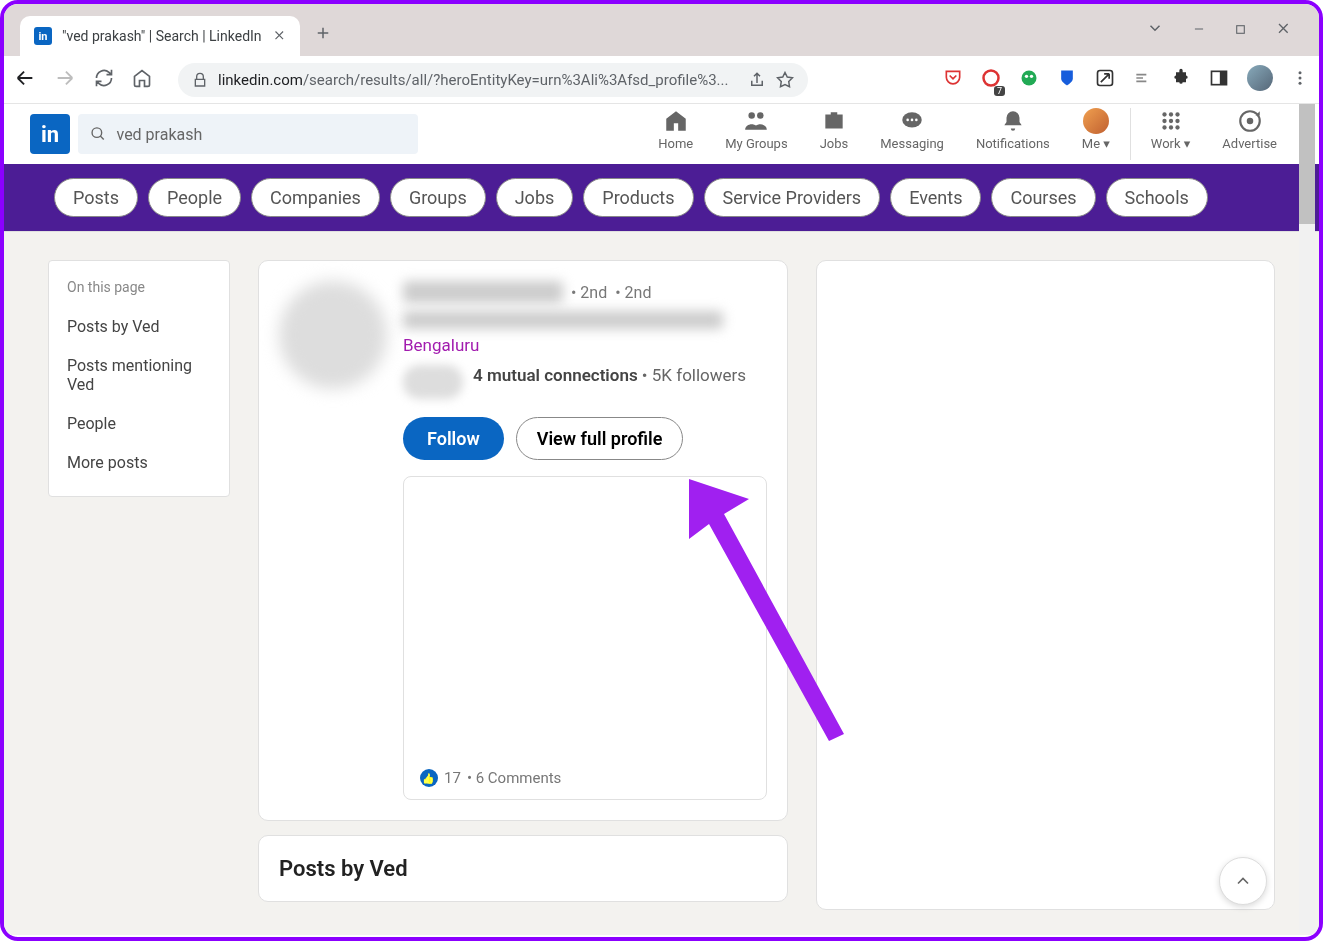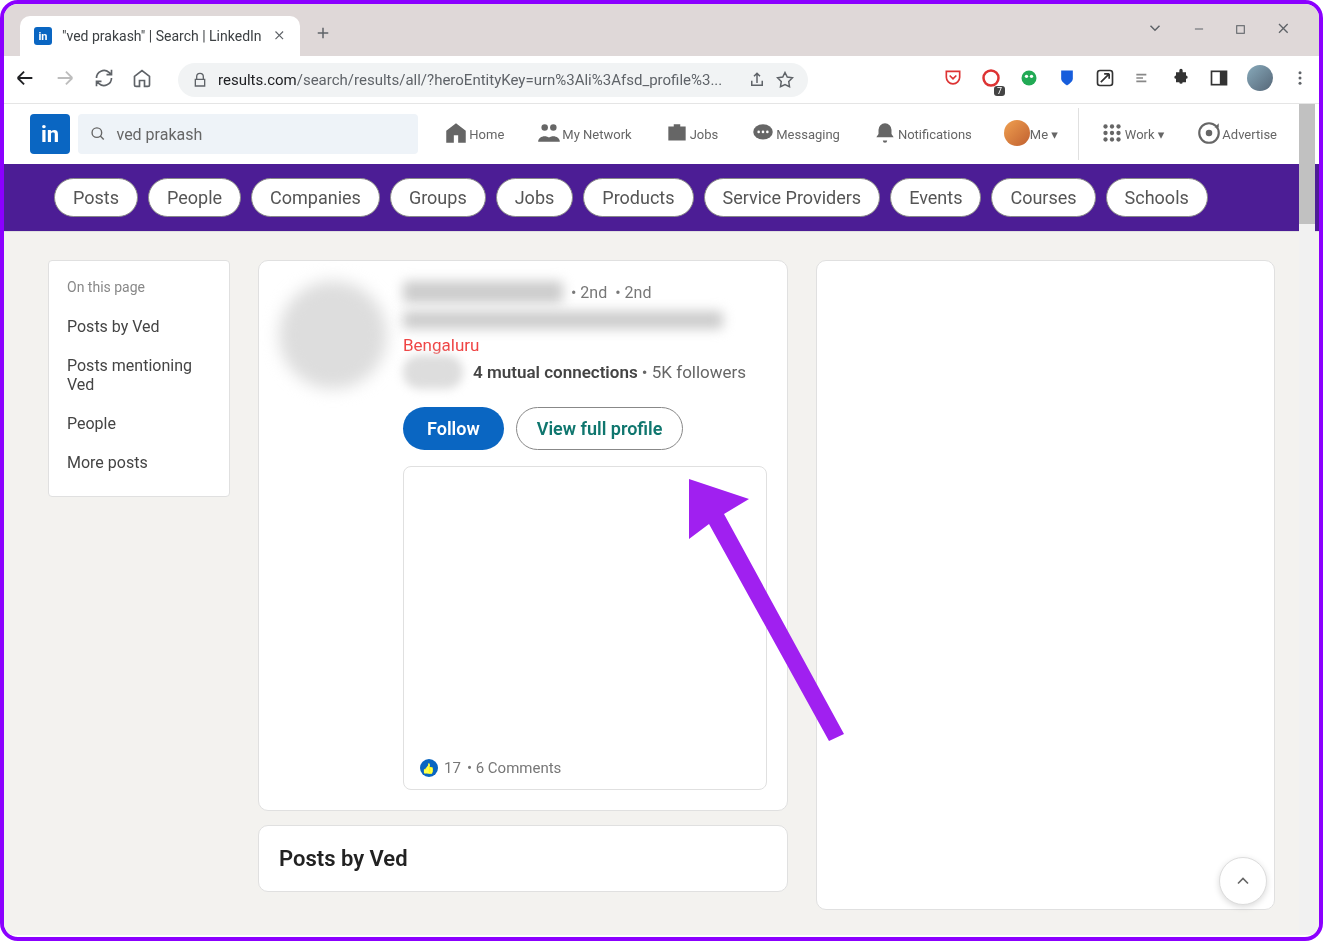--- a/index.html
+++ b/index.html
@@ -23,21 +23,21 @@
 .omnibox .url { white-space: nowrap; overflow: hidden; text-overflow: ellipsis; flex: 1; }
 .omnibox .url .domain { color: #202124; }
 .ext-icons { display: flex; align-items: center; gap: 18px; margin-left: auto; }
 
 
 .li-header { height: 60px; background: #fff; display: flex; align-items: center; padding: 0 26px; position: relative; }
 .li-logo { width: 40px; height: 40px; background: #0a66c2; border-radius: 4px; display: flex; align-items: center; justify-content: center; color:#fff; font-weight: bold; font-size: 22px; }
 .li-search { margin-left: 8px; width: 340px; height: 40px; background: #eef3f8; border-radius: 4px; display: flex; align-items: center; padding: 0 12px; gap: 10px; }
 .li-search input { border: none; background: transparent; outline: none; font-size: 16px; color: #666; width: 100%; }
 .li-nav { margin-left: auto; display: flex; }
-.li-nav-item { display: flex; align-items: center; padding: 0 16px; color: #666; font-size: 13px; cursor: pointer; }
+.li-nav-item { display: flex; flex-direction: column; align-items: center; padding: 0 16px; color: #666; font-size: 13px; cursor: pointer; }
 .li-nav-item svg, .li-nav-item .avatar { margin-bottom: 2px; }
 .li-nav-sep { width: 1px; background: #e0e0e0; margin: 0 4px; height: 52px; align-self: center; }
 .li-nav-item .avatar { width: 26px; height: 26px; border-radius: 50%; background: linear-gradient(135deg,#f0a050,#c06030); }
 
 
 .filters { display: flex; gap: 10px; padding: 14px 50px; background: #4c1d95; border-bottom: 1px solid #e0e0e0; box-shadow: 0 2px 3px rgba(0,0,0,0.05); }
 .pill { border: 1px solid #888; border-radius: 20px; padding: 8px 18px; font-size: 18px; color: #555; background: #fff; cursor: pointer; }
 
 
 .page-body { background: #f3f2ef; padding: 28px 44px; height: calc(100% - 52px - 48px - 60px - 70px); overflow: hidden; display: flex; gap: 28px; position: relative;}
@@ -47,28 +47,28 @@
 
 .main-col { flex: 0 0 530px; }
 .result-card { background: #fff; border-radius: 10px; border: 1px solid #e0e0e0; padding: 20px; }
 .profile-row { display: flex; gap: 16px; }
 .profile-pic { width: 108px; height: 108px; border-radius: 50%; background: #ddd; filter: blur(8px); flex-shrink: 0; }
 .profile-info { flex: 1; }
 .name-line { display: flex; align-items: center; gap: 8px; }
 .blurred-name { width: 160px; height: 22px; background: #ccc; filter: blur(6px); border-radius: 4px; }
 .degree { color: #777; font-size: 16px; }
 .blurred-headline { width: 320px; height: 18px; background: #ccc; filter: blur(6px); border-radius: 4px; margin-top: 8px; }
-.location { color: #ef4444; font-size: 17px; margin-top: 6px; }
-.mutual-row { display: flex; align-items: center; gap: 10px; }
+.location { color: #a21caf; font-size: 17px; margin-top: 6px; }
+.mutual-row { display: flex; align-items: flex-start; gap: 10px; margin-top: 10px; }
 .mutual-pic { width: 60px; height: 34px; background: #ddd; border-radius: 16px; filter: blur(5px); }
 .mutual-text { color: #666; font-size: 17px; }
 .mutual-text b { color: #444; font-weight: 600; }
 .actions { display: flex; gap: 12px; margin-top: 18px; margin-left: 124px; }
 .btn-primary { background: #0a66c2; color: #fff; border: none; border-radius: 24px; padding: 10px 24px; font-size: 18px; font-weight: 600; cursor: pointer; }
-.btn-secondary { background: #fff; color: #0f766e; border: 1px solid #888; border-radius: 24px; padding: 10px 20px; font-size: 18px; font-weight: 600; cursor: pointer; }
+.btn-secondary { background: #fff; color: #000000; border: 1px solid #888; border-radius: 24px; padding: 10px 20px; font-size: 18px; font-weight: 600; cursor: pointer; }
 .post-preview { margin-left: 124px; margin-top: 16px; border: 1px solid #e0e0e0; border-radius: 8px; height: 324px; position: relative; }
 .post-stats { position: absolute; bottom: 12px; left: 16px; display: flex; align-items: center; gap: 6px; color: #777; font-size: 15px; }
 .like-icon { width: 18px; height: 18px; background: #0a66c2; border-radius: 50%; display: inline-flex; align-items: center; justify-content: center; }
 .like-icon::after { content: "👍"; font-size: 10px; filter: brightness(2); }
 
 .posts-card { background: #fff; border-radius: 10px; border: 1px solid #e0e0e0; padding: 20px; margin-top: 14px; }
 .posts-card h2 { font-size: 22px; color: #222; font-weight: 600; }
 
 .right-col { flex: 1; }
 .right-card { background: #fff; border-radius: 10px; border: 1px solid #e0e0e0; height: 650px; }
@@ -127,21 +127,21 @@
           <path d="M21 2v6h-6M3 12a9 9 0 0 1 15-6.7L21 8M3 22v-6h6m12-4a9 9 0 0 1-15 6.7L3 16" stroke="#5f6368" stroke-width="2" fill="none"></path>
         </svg></span>
     <span><svg width="20" height="20" viewBox="0 0 24 24">
           <path d="M3 10l9-7 9 7v10a2 2 0 0 1-2 2h-4v-7h-6v7H5a2 2 0 0 1-2-2z" stroke="#5f6368" stroke-width="2" fill="none"></path>
         </svg></span>
   </div>
   <div class="omnibox">
     <svg width="16" height="16" viewBox="0 0 24 24">
         <path d="M7 11V7a5 5 0 0 1 10 0v4m-12 0h14v10H5z" stroke="#5f6368" stroke-width="2" fill="none"></path>
       </svg>
-    <span class="url"><span class="domain">results.com</span><span>/search/results/all/?heroEntityKey=urn%3Ali%3Afsd_profile%3...</span></span>
+    <span class="url"><span class="domain">linkedin.com</span><span>/search/results/all/?heroEntityKey=urn%3Ali%3Afsd_profile%3...</span></span>
     <svg width="18" height="18" viewBox="0 0 24 24" style="flex-shrink:0">
         <path d="M8 7l4-4 4 4M12 3v13M5 13v6h14v-6" stroke="#5f6368" stroke-width="2" fill="none"></path>
       </svg>
     <svg width="18" height="18" viewBox="0 0 24 24" style="flex-shrink:0">
         <path d="M12 2l3 6 7 1-5 5 1 7-6-3-6 3 1-7-5-5 7-1z" stroke="#5f6368" stroke-width="2" fill="none"></path>
       </svg>
   </div>
   <div class="ext-icons">
     <span><svg width="20" height="20" viewBox="0 0 24 24">
           <path d="M4 4h16v7a8 8 0 0 1-16 0z M8 9l4 4 4-4" stroke="#d33" stroke-width="2" fill="none"></path>
@@ -195,21 +195,21 @@
           <path d="M3 10l9-7 9 7v11H14v-7h-4v7H3z" fill="#666"></path>
         </svg>
       <span>Home</span>
     </div>
     <div class="li-nav-item">
       <svg width="26" height="26" viewBox="0 0 24 24">
           <circle cx="8" cy="7" r="3" fill="#666"></circle>
           <circle cx="16" cy="7" r="3" fill="#666"></circle>
           <path d="M2 20c0-3 3-5 6-5s6 2 6 5m-4 0c0-3 3-5 6-5s6 2 6 5" fill="#666"></path>
         </svg>
-      <span>My Network</span>
+      <span>My Groups</span>
     </div>
     <div class="li-nav-item">
       <svg width="26" height="26" viewBox="0 0 24 24">
           <path d="M9 6V4h6v2m-11 0h16v13H4z" fill="#666"></path>
         </svg>
       <span>Jobs</span>
     </div>
     <div class="li-nav-item">
       <svg width="26" height="26" viewBox="0 0 24 24">
           <ellipse cx="12" cy="11" rx="9" ry="7" fill="#666"></ellipse>

